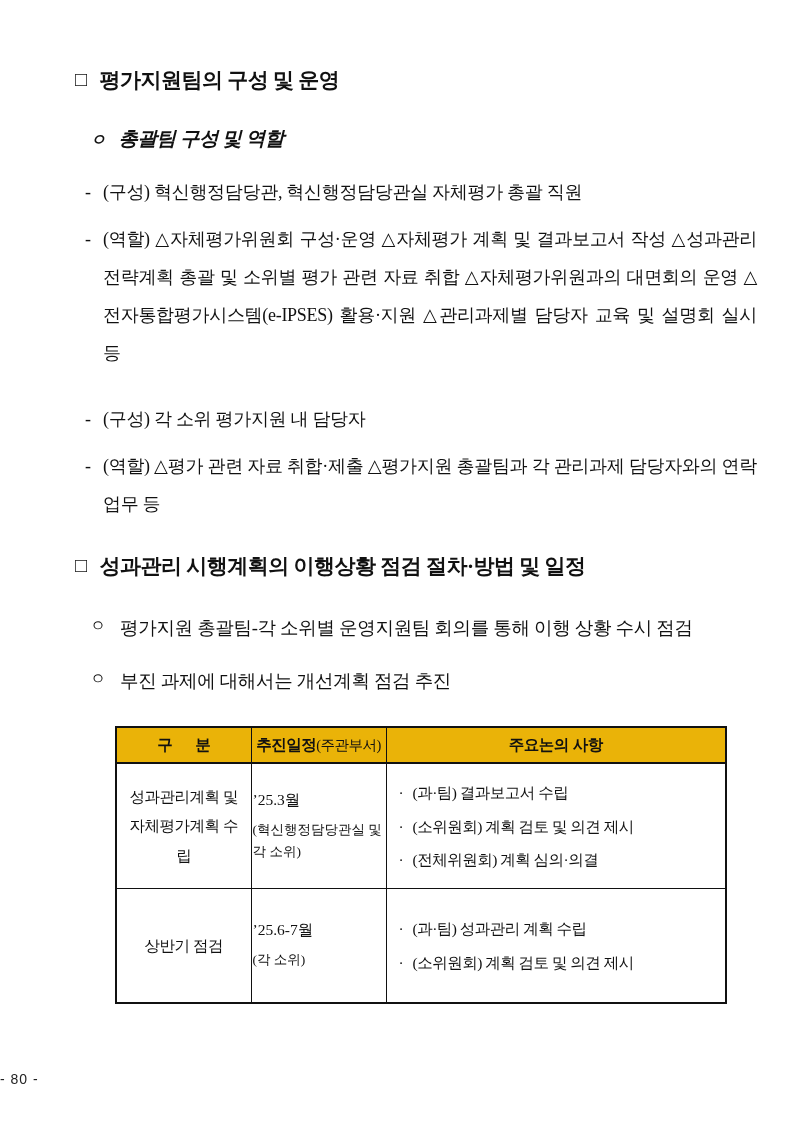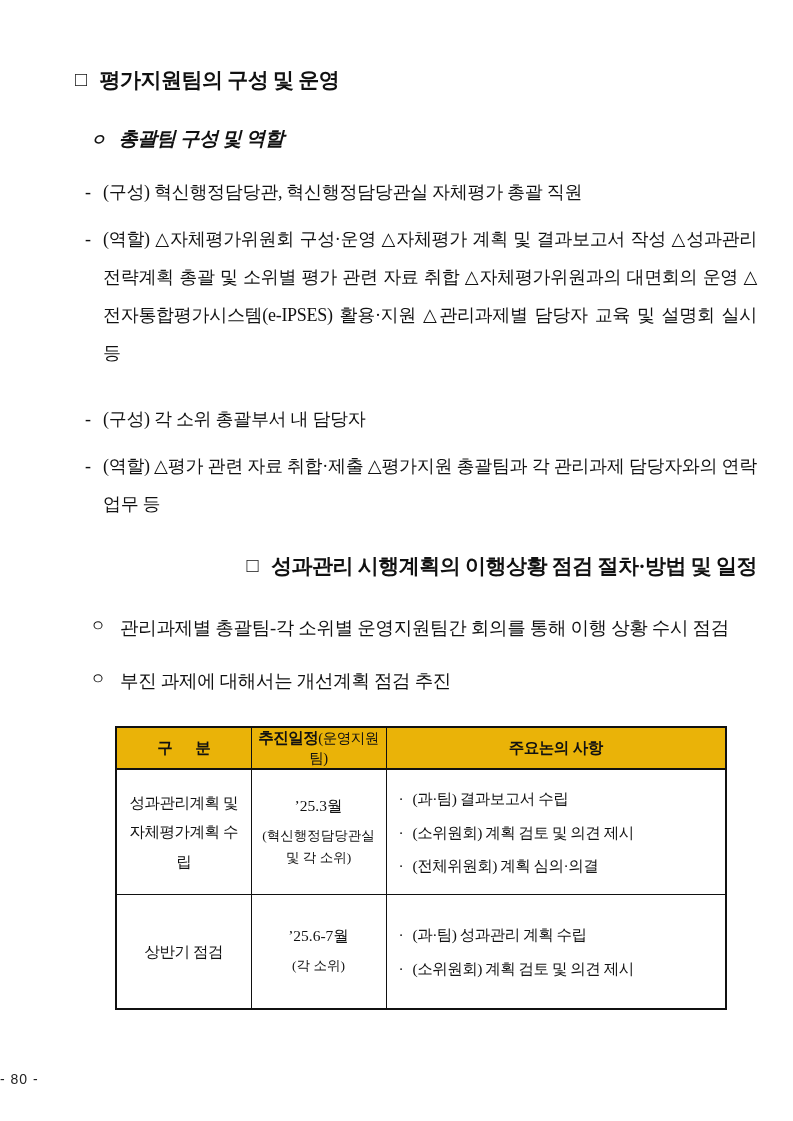--- a/index.html
+++ b/index.html
@@ -26,21 +26,21 @@
   }
   .group-title .circ { display:inline-block; margin-right:13px; font-size:16px; font-weight:700; }
   
   .dash-item {
     position:relative; padding-left:28px; margin-bottom:10px;
     font-size:18px; line-height:2.1; text-align:justify; letter-spacing:-0.3px;
   }
   .dash-item .dash { position:absolute; left:10px; }
   .group { margin-bottom:28px; }
   .sec { margin-bottom:14px; }
-  .sec2-title { margin-top:16px; margin-bottom:30px;text-align:right; }
+  .sec2-title { margin-top:16px; margin-bottom:30px; }
   
   .o-item {
     position:relative; padding-left:45px; margin-bottom:16px;
     font-size:18.5px; line-height:2.0; text-align:justify; letter-spacing:-0.3px;
   }
   .o-item .circ { position:absolute; left:15px; font-size:16px; }
   
   table.sched {
     border-collapse:collapse; margin:26px 0 0 40px;
     width:610px; table-layout:fixed;
@@ -53,21 +53,21 @@
     font-family:"Liberation Sans","DejaVu Sans",sans-serif;
     font-size:15.5px; font-weight:700; letter-spacing:-0.5px;
     border-bottom:2px solid #111;
   }
   .th-gubun { white-space:pre; }
   .th-sub { font-weight:400; font-family:"Liberation Serif","DejaVu Serif",serif; font-size:14.5px; }
   td.cat {
     text-align:center; vertical-align:middle;
     font-size:15.5px; letter-spacing:-0.5px; line-height:1.9; padding:6px 8px;
   }
-  td.sched-cell { text-align:center; vertical-align:middle; padding:6px 10px; }
+  td.sched-cell { vertical-align:middle; padding:6px 1px; }
   .sched-main { font-size:15.5px; margin-bottom:8px; }
   .sched-sub  { font-size:13.5px; line-height:1.6; }
   td.topics { vertical-align:middle; padding:10px 12px; }
   .topic { position:relative; padding-left:14px; font-size:15.5px; letter-spacing:-0.5px; line-height:2.15; }
   .topic .tb { position:absolute; left:0; top:0; }
   tr.row-1 td { height:125px; }
   tr.row-2 td { height:115px; }
   
   .pageno {
     position:absolute; bottom:34px; left:0; width:100%;
@@ -92,50 +92,50 @@
       <div class="dash-item">
         <span class="dash">-</span><span>(구성) 혁신행정담당관, 혁신행정담당관실 자체평가 총괄 직원</span>
       </div>
       <div class="dash-item">
         <span class="dash">-</span><span>(역할) △자체평가위원회 구성·운영 △자체평가 계획 및 결과보고서 작성 △성과관리 전략계획 총괄 및 소위별 평가 관련 자료 취합 △자체평가위원과의 대면회의 운영 △전자통합평가시스템(e-IPSES) 활용·지원 △관리과제별 담당자 교육 및 설명회 실시 등</span>
       </div>
     </div>
 
     <div class="group">
       <div class="dash-item">
-        <span class="dash">-</span><span>(구성) 각 소위 총괄부서 내 담당자</span>
+        <span class="dash">-</span><span>(구성) 각 소위 평가지원 내 담당자</span>
       </div>
       <div class="dash-item">
         <span class="dash">-</span><span>(역할) △평가 관련 자료 취합·제출 △평가지원 총괄팀과 각 관리과제 담당자와의 연락 업무 등</span>
       </div>
     </div>
   </div>
 
   <div class="sec">
     <div class="sec-title sec2-title">
       <span class="sq">□</span><span>성과관리 시행계획의 이행상황 점검 절차·방법 및 일정</span>
     </div>
 
     <div class="o-item">
-      <span class="circ">ㅇ</span><span>관리과제별 총괄팀-각 소위별 운영지원팀간 회의를 통해 이행 상황 수시 점검</span>
+      <span class="circ">ㅇ</span><span>평가지원 총괄팀-각 소위별 운영지원팀 회의를 통해 이행 상황 수시 점검</span>
     </div>
     <div class="o-item">
       <span class="circ">ㅇ</span><span>부진 과제에 대해서는 개선계획 점검 추진</span>
     </div>
 
     <table class="sched">
       <colgroup>
         <col style="width:135px">
         <col style="width:135px">
         <col style="width:340px">
       </colgroup>
       <thead>
         <tr>
           <th><span class="th-gubun">구      분</span></th>
-          <th><span>추진일정</span><span class="th-sub">(운영지원팀)</span></th>
+          <th><span>추진일정</span><span class="th-sub">(주관부서)</span></th>
           <th><span>주요논의 사항</span></th>
         </tr>
       </thead>
       <tbody>
         <tr class="row-1">
           <td class="cat">성과관리계획 및 자체평가계획 수립</td>
           <td class="sched-cell">
             <div class="sched-main">’25.3월</div>
             <div class="sched-sub">(혁신행정담당관실 및 각 소위)</div>
           </td>

